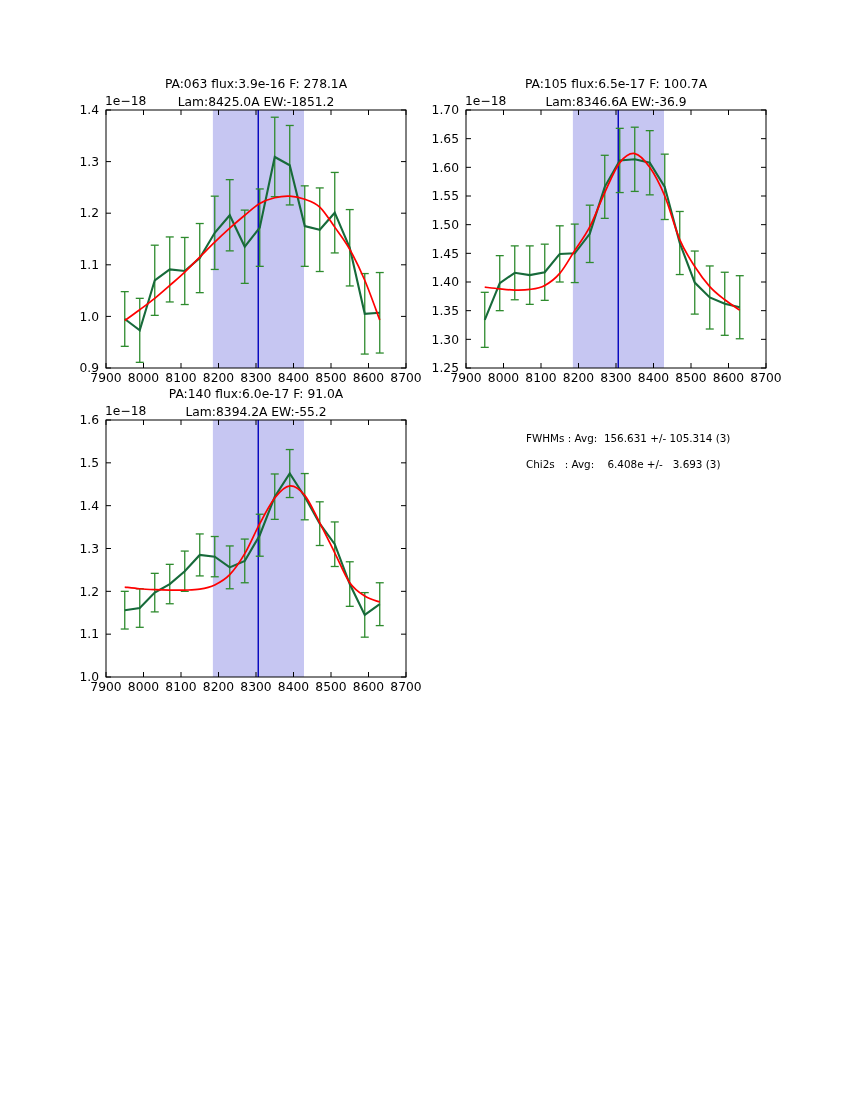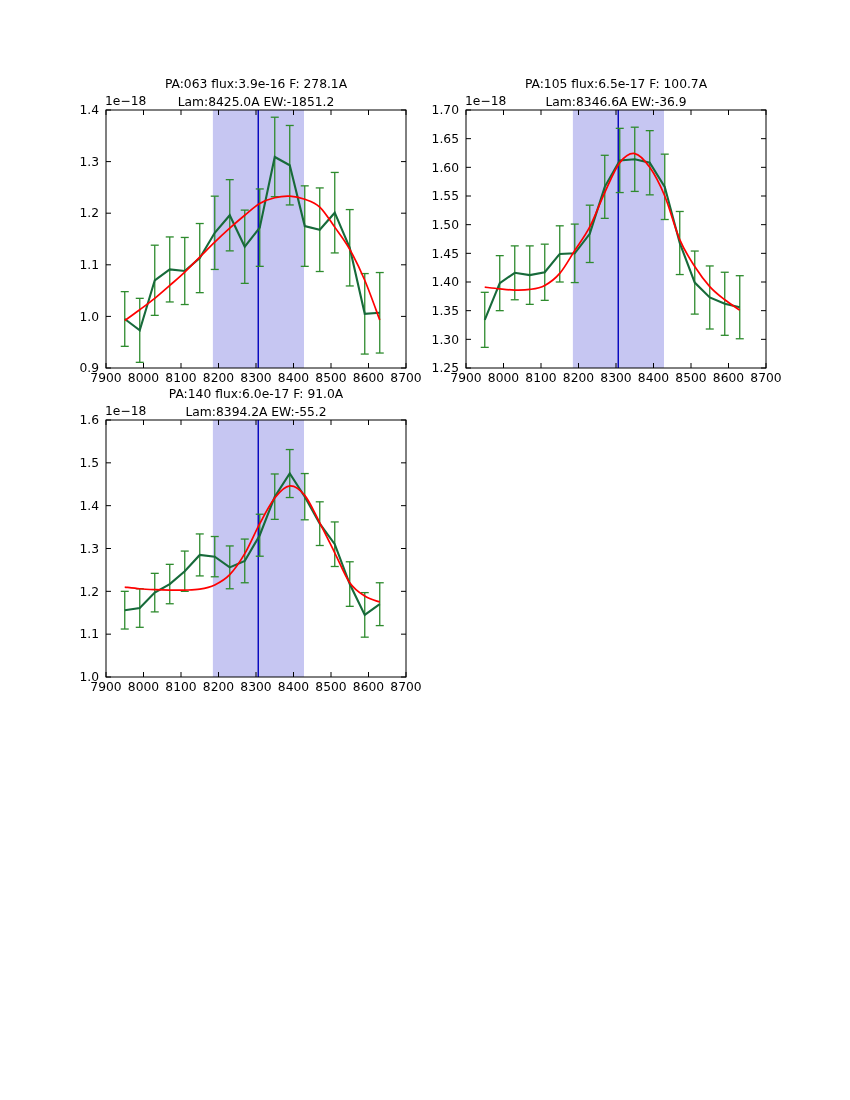--- a/index.html
+++ b/index.html
@@ -363,13 +363,15 @@
       <line x1="106" y1="420" x2="111" y2="420" stroke="#000000" stroke-width="1"></line>
       <line x1="406" y1="420" x2="401" y2="420" stroke="#000000" stroke-width="1"></line>
       <text x="99" y="424.2" text-anchor="end" fill="#000000" font-size="12.3" font-family="DejaVu Sans, Liberation Sans, sans-serif">1.6</text>
       <text x="105" y="415" text-anchor="start" fill="#000000" font-size="12.3" font-family="DejaVu Sans, Liberation Sans, sans-serif">1e−18</text>
       <text x="256" y="398" text-anchor="middle" fill="#000000" font-size="12.3" font-family="DejaVu Sans, Liberation Sans, sans-serif">PA:140 flux:6.0e-17 F: 91.0A</text>
       <text x="256" y="416" text-anchor="middle" fill="#000000" font-size="12.3" font-family="DejaVu Sans, Liberation Sans, sans-serif">Lam:8394.2A EW:-55.2</text>
     </g>
   </svg>
 
 <div id="summary-panel">
+  <div class="summary-line">FWHMs : Avg:  156.631 +/- 105.314 (3)</div>
+  <div class="summary-line">Chi2s   : Avg:    6.408e +/-   3.693 (3)</div>
 </div>
 
 </body></html>

